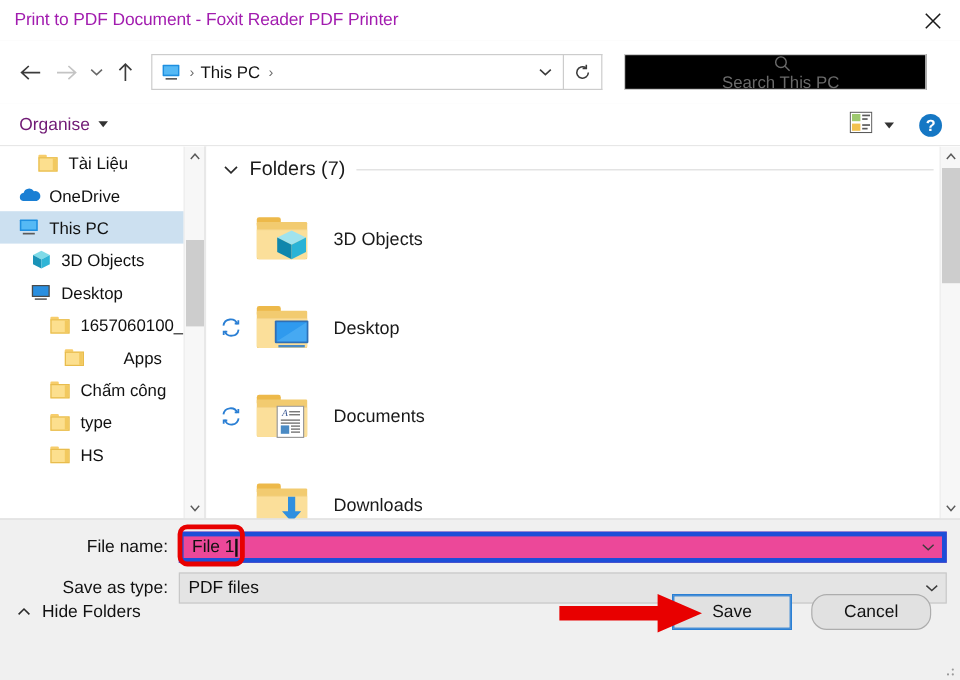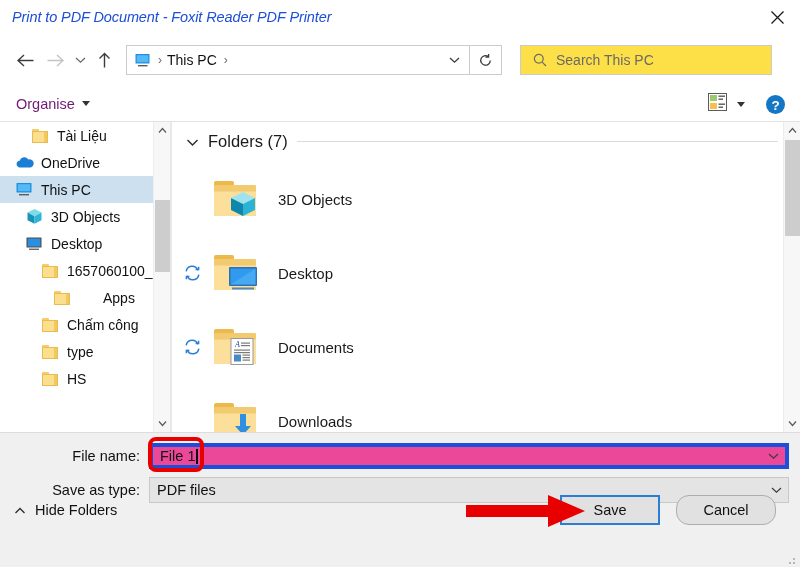--- a/index.html
+++ b/index.html
@@ -18,24 +18,23 @@
 
   
   .titlebar {
     position: absolute; left: 0; top: 0; width: 800px; height: 34px;
     background: #ffffff;
     display: flex; align-items: center;
   }
   .title-text {
     margin-left: 12px;
     font-size: 14.5px;
-    color: #1d4ed8;
+    color: #a21caf;
     letter-spacing: -0.1px;
     white-space: nowrap;
-    font-style: italic;
   }
   .close-btn {
     position: absolute; right: 0; top: 0; width: 46px; height: 34px;
     display: flex; align-items: center; justify-content: center;
     cursor: default;
   }
   .close-btn svg { display:block; }
 
   
   .navbar {
@@ -78,22 +77,22 @@
     width: 32px; height: 30px;
     border: 1px solid #cccccc; border-left: none;
     background: #fff;
     display: flex; align-items: center; justify-content: center;
     color: #333;
   }
   .searchbox {
     margin-left: 18px;
     width: 252px; height: 30px;
     border: 1px solid #cccccc;
-    background: #fde047;
-    display: flex; align-items: center;
+    background: #000000;
+    display: flex; align-items: center; flex-direction: column;
   }
   .search-icon { margin-left: 12px; display:flex; color:#6a6a6a; }
   .search-ph {
     margin-left: 9px; font-size: 14px; color: #6a6a6a; white-space: nowrap;
   }
 
   
   .toolbar {
     position: absolute; left: 0; top: 86px; width: 800px; height: 36px;
     background: #ffffff;

